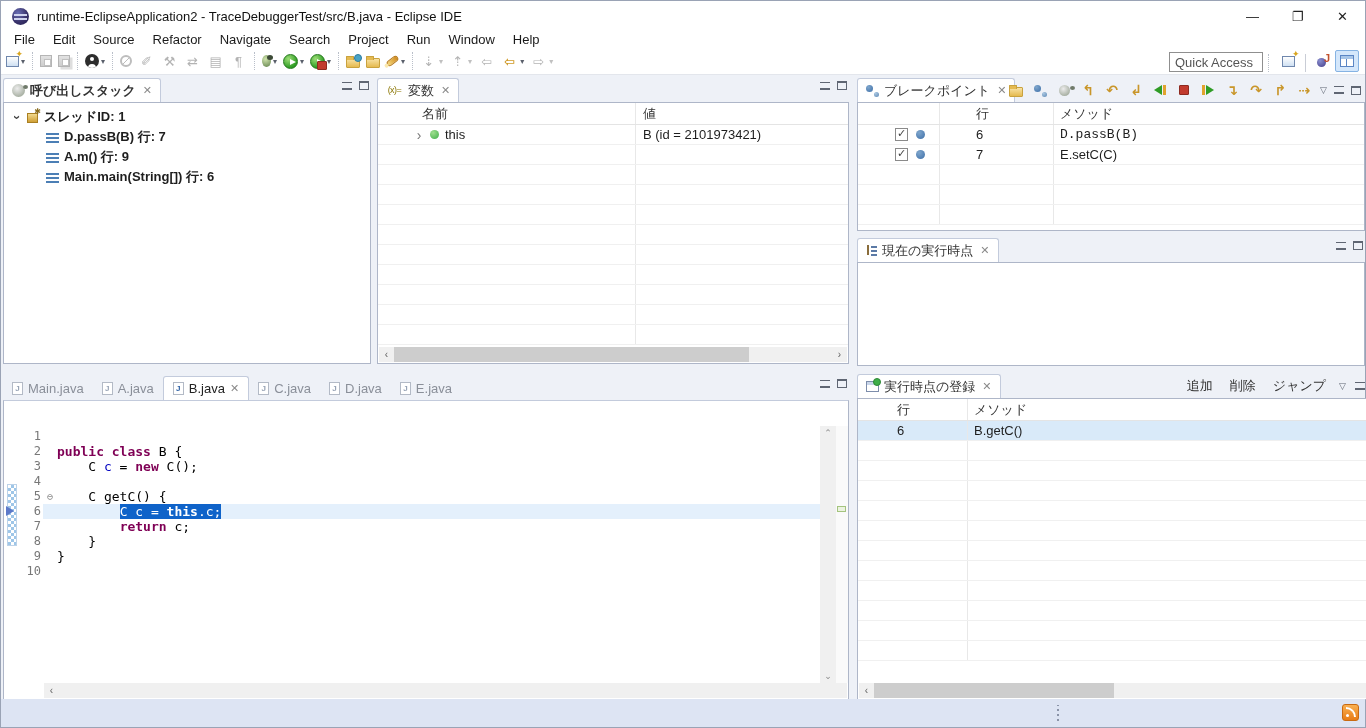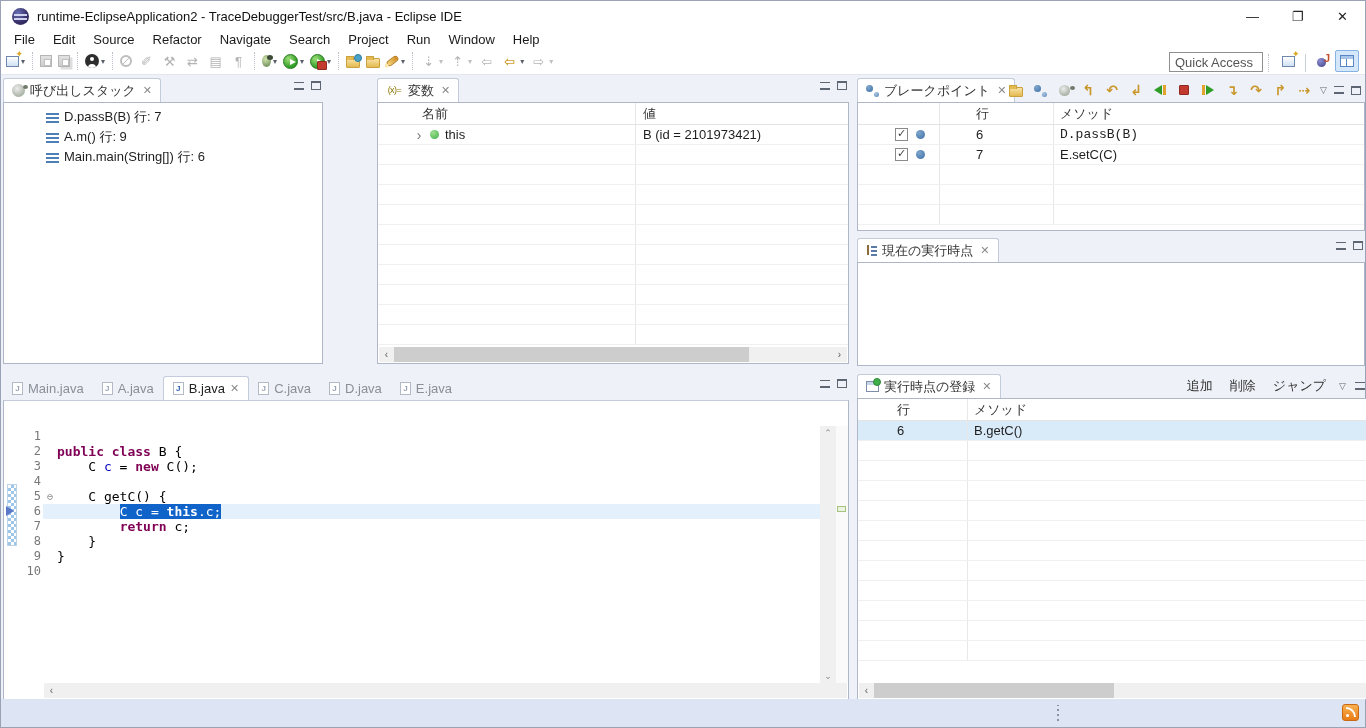--- a/index.html
+++ b/index.html
@@ -331,34 +331,39 @@
       <span class="vsep-line"></span>
       <div class="persp-btn">
         <span class="ic ic-persp-java"></span>
       </div>
       <div class="persp-btn active">
         <span class="ic ic-persp-debug"></span>
       </div>
     </div>
   </div>
 
-  <div class="panel" style="left:2px;top:76px;width:320px;height:287px;">
+  <div class="panel" style="left:2px;top:76px;width:368px;height:287px;font-weight:bold;">
     <div class="tabrow">
       <div class="vtab">
         <span class="ic ic-bug-gray" style="width:13px;height:13px;"></span>
         <span>呼び出しスタック</span>
         <span class="x">✕</span>
       </div>
       <div class="tab-tools">
         <span class="w-min"></span>
         <span class="w-max"></span>
       </div>
     </div>
     <div class="panel-body" style="top:25px;">
       <div class="tree" id="call-stack-tree">
+          <div class="tree-row" style="padding-left: 8px;">
+            <span class="exp">›</span>
+            <span class="ic-thread"></span>
+            <span>スレッドID: 1</span>
+          </div>
           <div class="tree-row" style="padding-left: 42px;">
             <span class="ic-frames"></span>
             <span>D.passB(B) 行: 7</span>
           </div>
           <div class="tree-row" style="padding-left: 42px;">
             <span class="ic-frames"></span>
             <span>A.m() 行: 9</span>
           </div>
           <div class="tree-row" style="padding-left: 42px;">
             <span class="ic-frames"></span>

